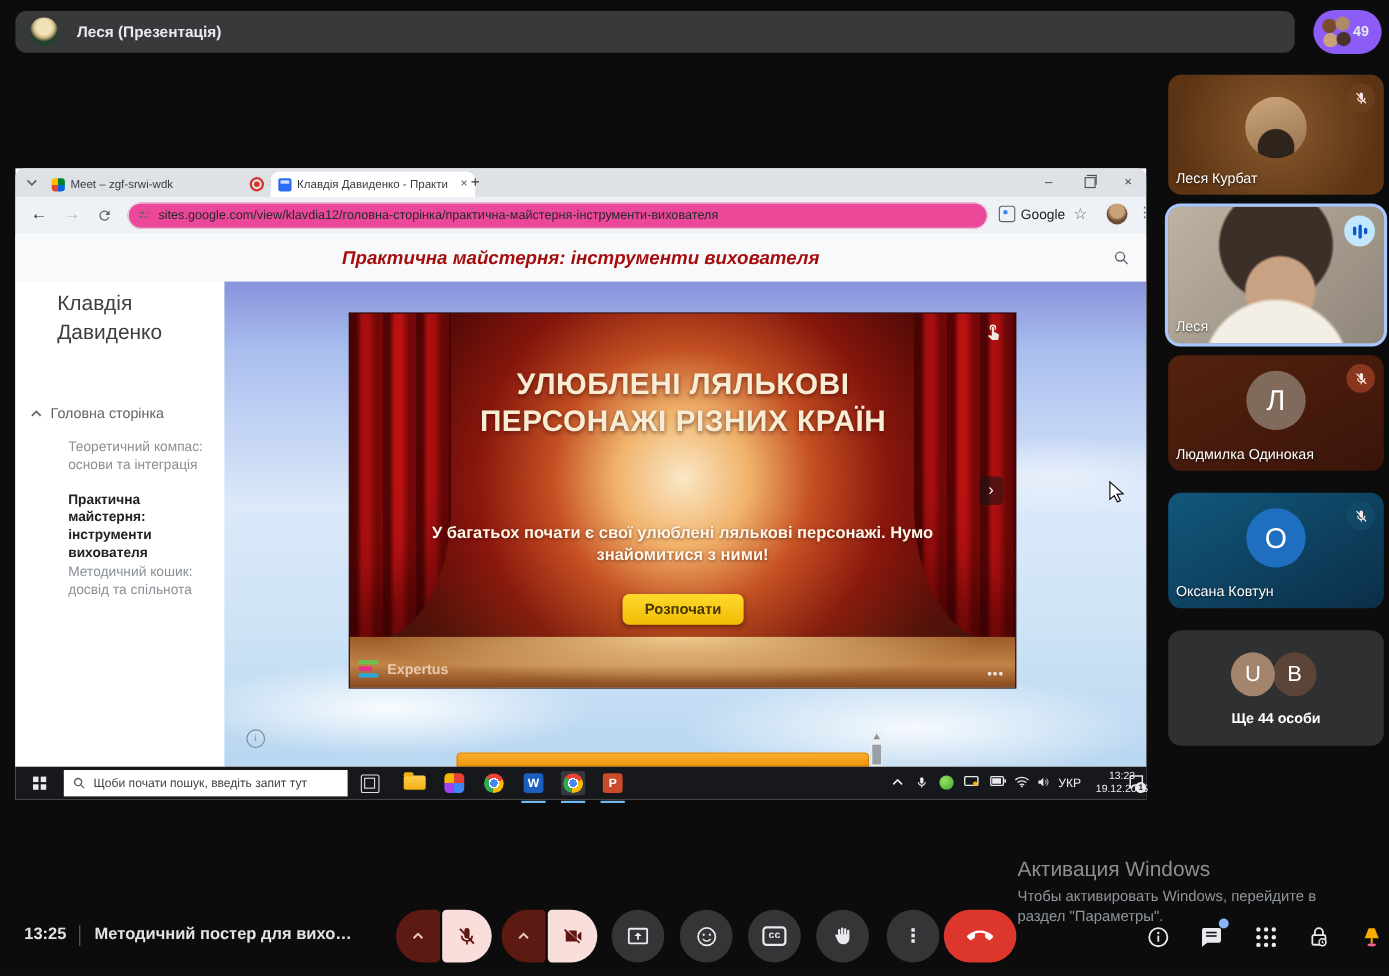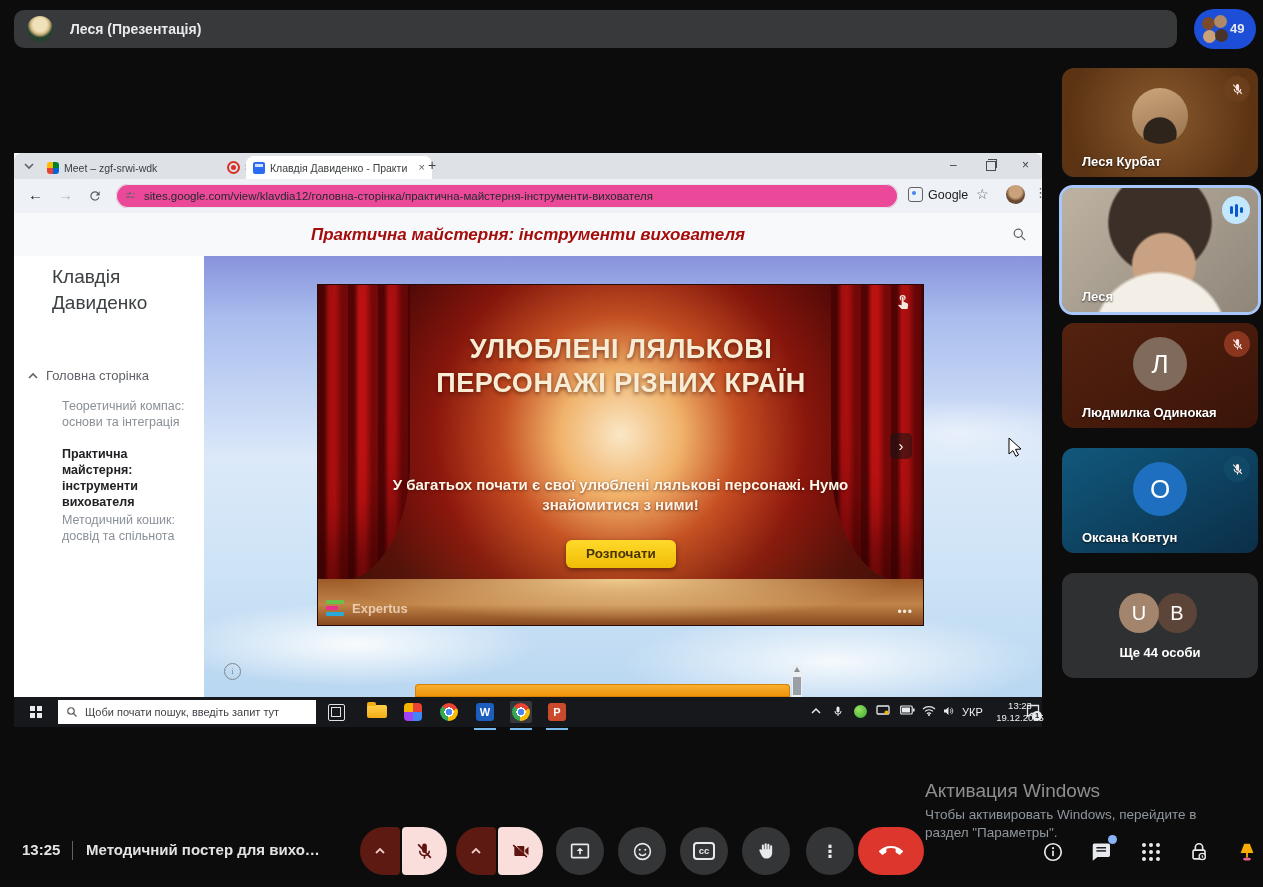--- a/index.html
+++ b/index.html
@@ -6,21 +6,21 @@
   .stage{position:relative;width:1263px;height:887px;background:#0c0c0d;overflow:hidden;
          font-family:"Liberation Sans","DejaVu Sans",sans-serif;}
   .abs{position:absolute;}
   svg{display:block;}
 
   
   #presenter-bar{left:14px;top:10px;width:1163px;height:38px;background:#38393b;border-radius:10px;}
   #presenter-avatar{left:13px;top:6px;width:26px;height:26px;border-radius:50%;
     background:radial-gradient(circle at 50% 34%,#efe2b8 0 32%,#cdb27c 45%,#24402e 60%);}
   #presenter-label{left:56px;top:0;line-height:38px;font-size:14px;font-weight:600;color:#e8eaed;}
-  #participants-pill{left:1194px;top:9px;width:62px;height:40px;background:#1d4ed8;border-radius:20px;}
+  #participants-pill{left:1194px;top:9px;width:62px;height:40px;background:#8b5cf6;border-radius:20px;}
   .mini-av{position:absolute;width:13px;height:13px;border-radius:50%;}
   #participants-count{left:36px;top:0;line-height:40px;font-size:13px;font-weight:700;color:#e8eaed;}
 
   
   #screen{left:14px;top:153px;width:1028px;height:574px;background:#fff;}
   #tabstrip{left:0;top:0;width:1028px;height:26px;background:#dee1e6;border-radius:8px 8px 0 0;}
   #tab-caret{left:10px;top:10px;}
   .tab{display:flex;align-items:center;gap:5px;padding:0 7px;height:23px;border-radius:8px 8px 0 0;}
   #tab1{left:26px;top:3px;width:204px;}
   #tab2{left:232px;top:3px;width:172px;background:#fff;}
@@ -149,21 +149,21 @@
     color:#fff;font-weight:700;font-size:11px;text-align:center;line-height:18px;}
   .tray{top:8px;color:#e8eaed;}
   #tray-lang{left:948px;font-size:11px;top:9px;color:#f0f1f2;}
   #tray-clock{left:976px;top:3px;width:60px;text-align:center;font-size:9.5px;line-height:12px;color:#f0f1f2;}
   #tray-notif{left:1012px;top:7px;}
   #notif-badge{position:absolute;left:6px;top:7px;width:10px;height:10px;border-radius:50%;background:#e8eaed;
     color:#17181b;font-size:7.5px;font-weight:700;text-align:center;line-height:10px;}
 
   
   .tile{left:1062px;width:196px;border-radius:12px;overflow:hidden;}
-  .tile-label{position:absolute;left:20px;bottom:8px;font-size:13px;font-weight:700;color:#fff;
+  .tile-label{position:absolute;left:7px;bottom:8px;font-size:13px;font-weight:400;color:#fff;
     text-shadow:0 1px 2px rgba(0,0,0,.75);}
   .mic-chip{position:absolute;right:8px;top:8px;width:26px;height:26px;border-radius:50%;
     display:flex;align-items:center;justify-content:center;}
   #tile-1{top:68px;height:109px;background:radial-gradient(circle at 50% 45%,#8a5a2e,#5c3414 80%);}
   #tile1-avatar{left:70px;top:20px;width:56px;height:56px;border-radius:50%;
     background:radial-gradient(circle at 50% 82%,#2e241c 0 30%,transparent 32%),
     linear-gradient(160deg,#cda67c,#96714d);}
   #tile-2{top:185px;height:124px;border:3px solid #a8c7fa;border-radius:14px;left:1059px;width:196px;
     background:#8f867a;}
   #tile2-video{position:absolute;left:0;top:0;right:0;bottom:0;filter:blur(.6px);background:

